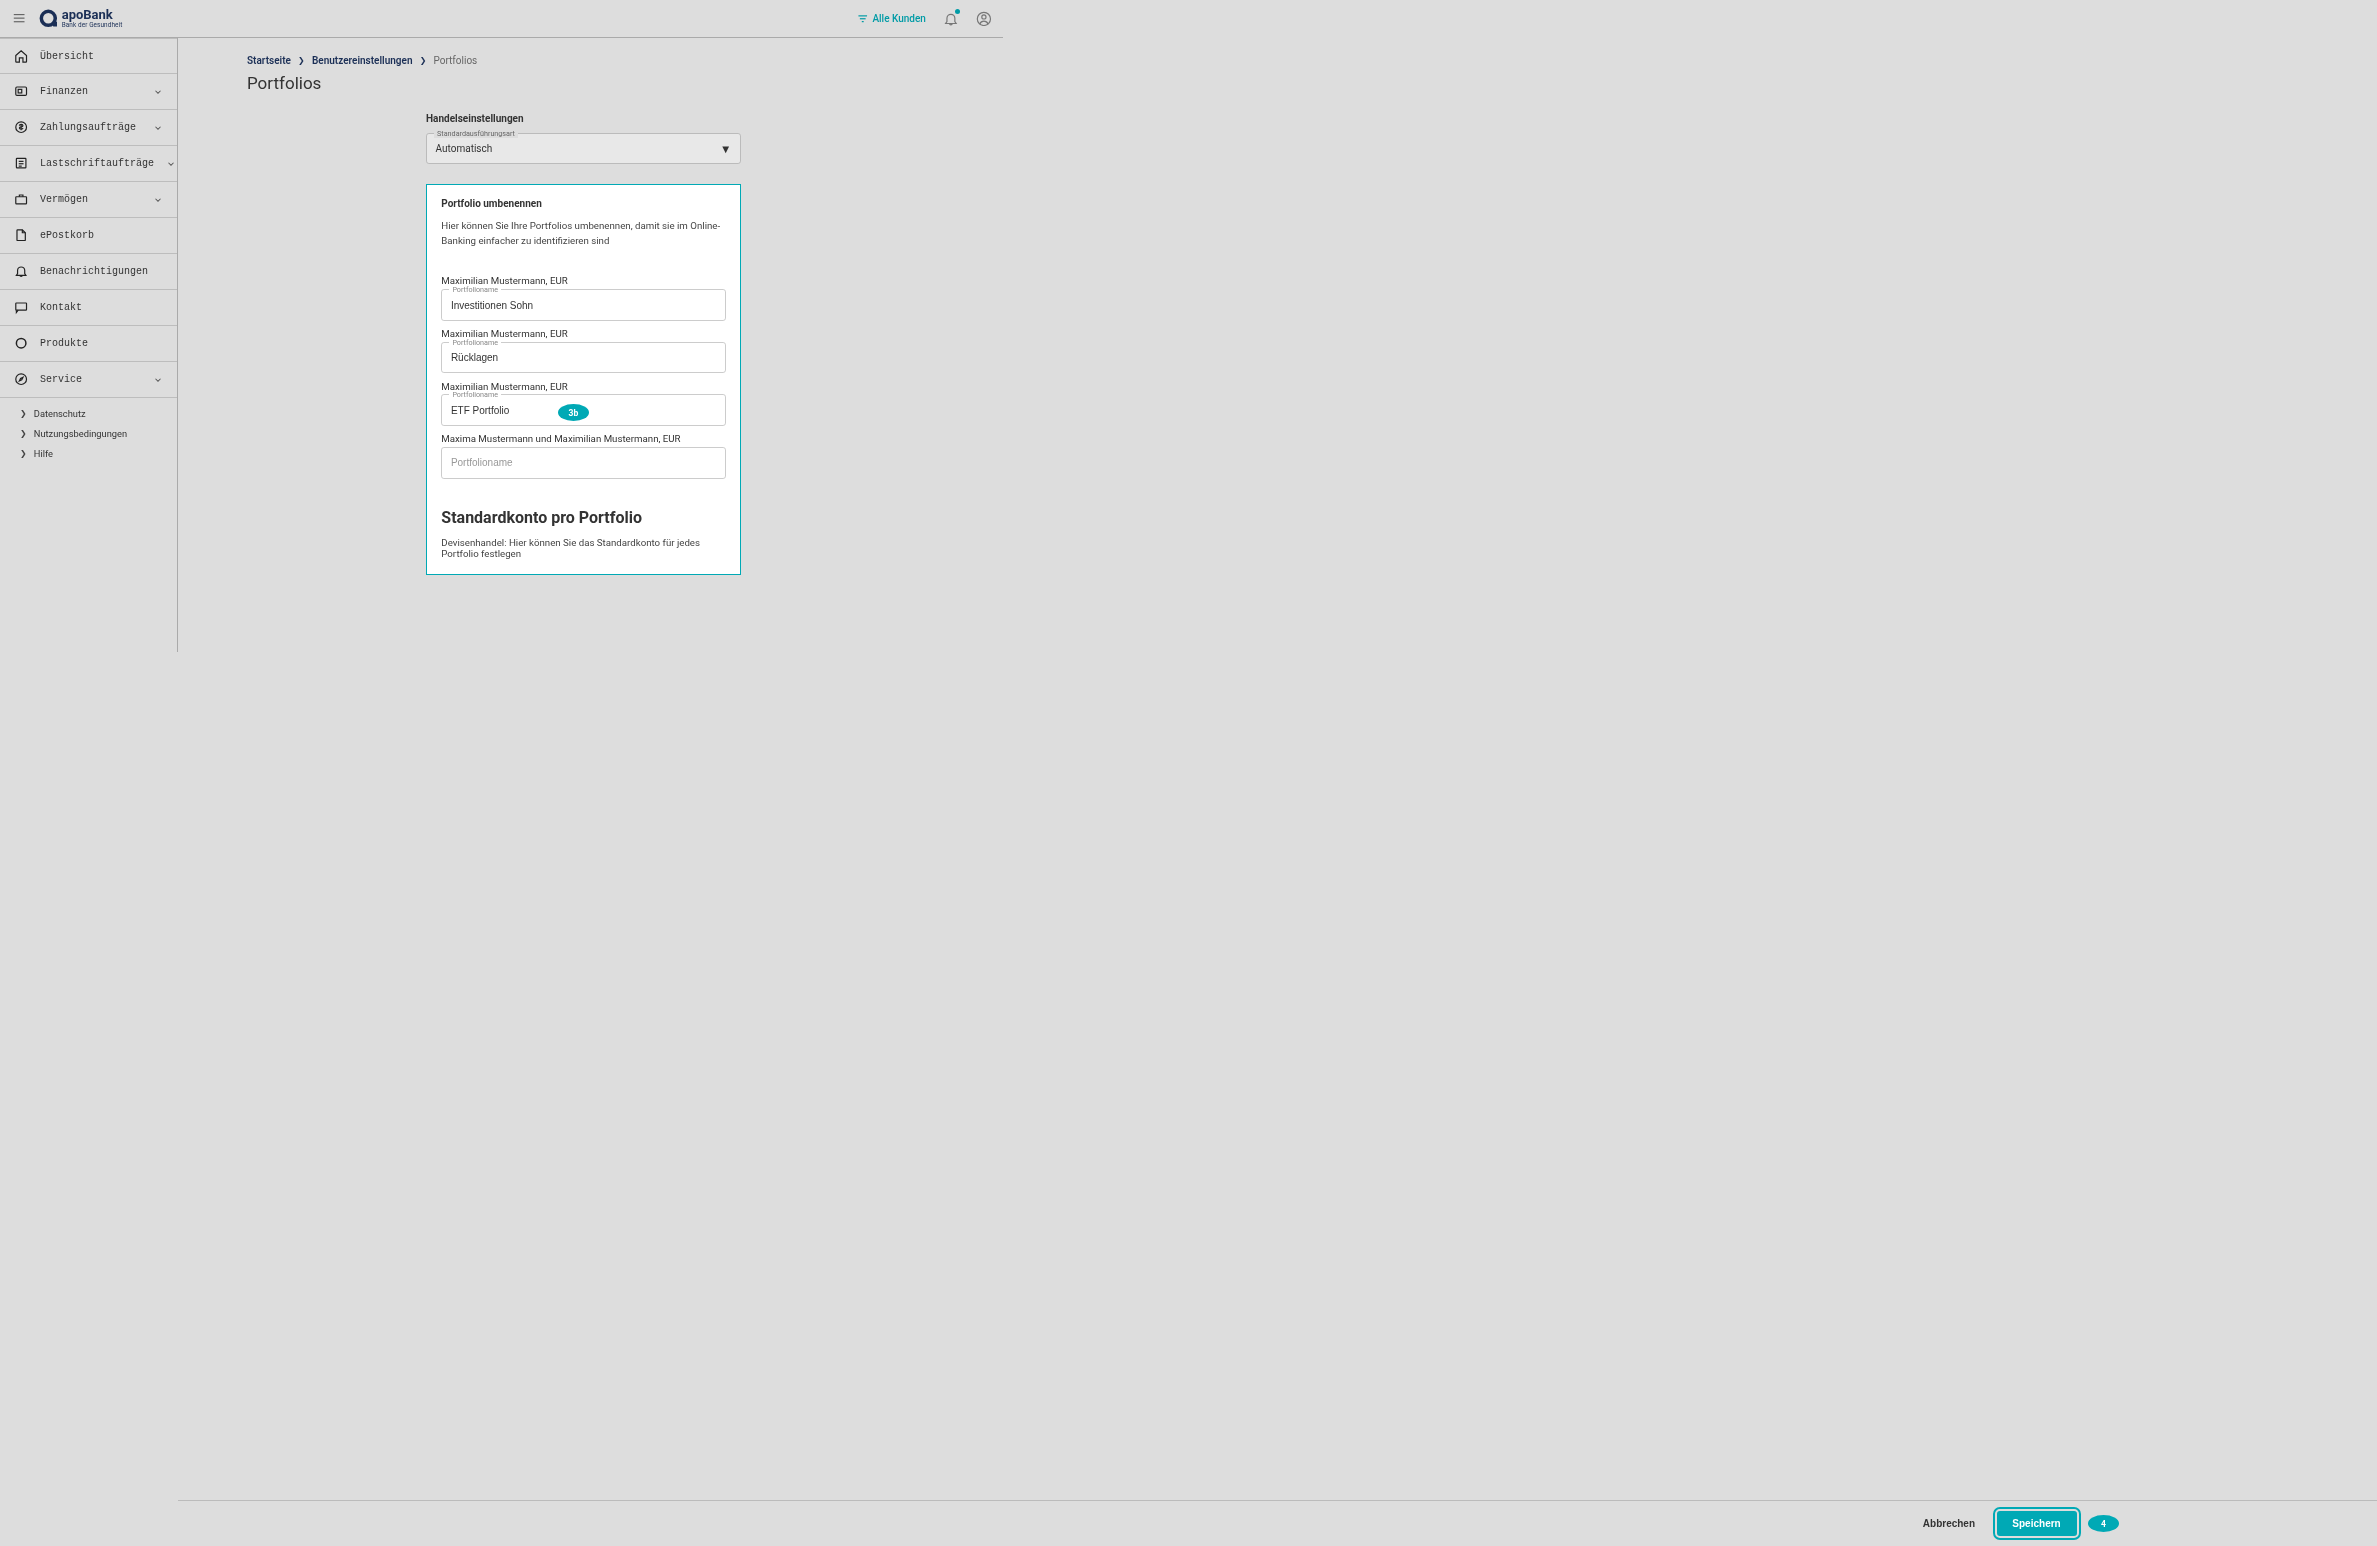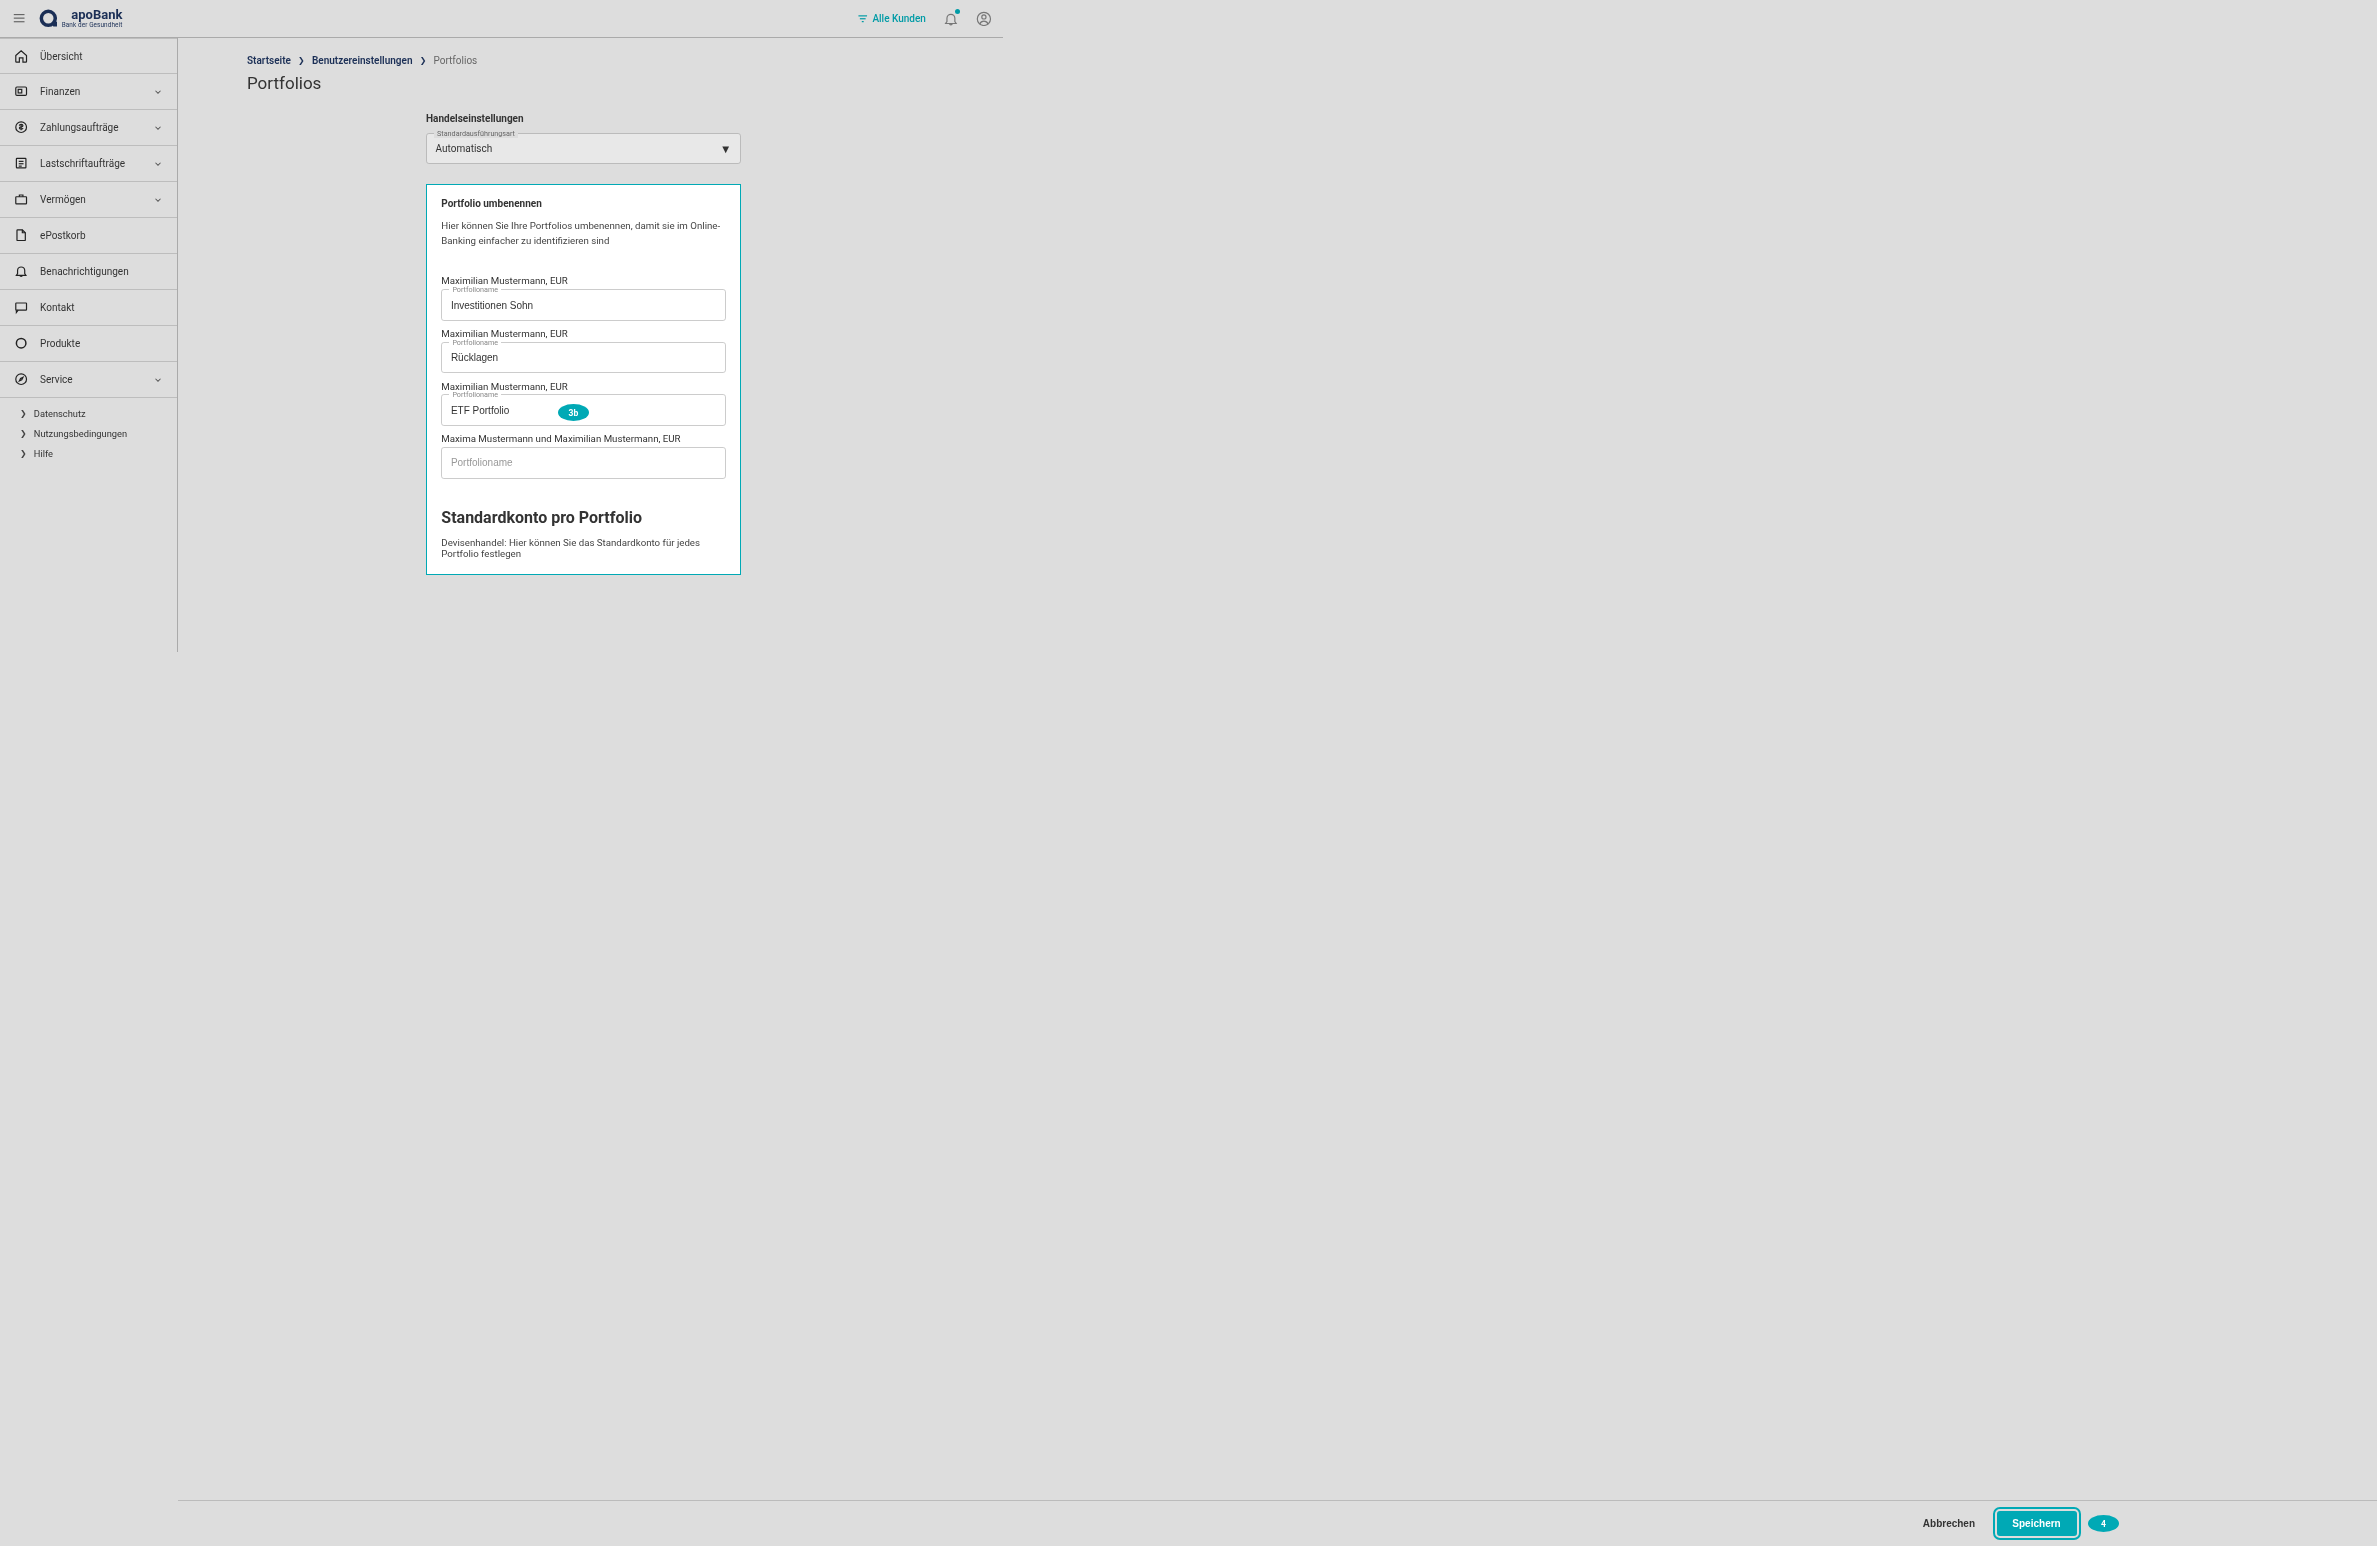--- a/index.html
+++ b/index.html
@@ -13,21 +13,20 @@
   }
 
   
   .topbar {
     height: 38px;
     background: #dddddd;
     border-bottom: 0.7px solid #aaa;
     display: flex;
     align-items: center;
     padding: 0 11.5px;
-    text-align: right;
   }
   .hamburger {
     width: 14.3px; height: 14.3px;
     margin-right: 13px;
     cursor: pointer;
     color: #666;
   }
   .logo-area {
     display: flex;
     align-items: center;
@@ -63,21 +62,21 @@
     width: 178px;
     background: #dddddd;
     border-right: 0.7px solid #aaa;
     overflow-y:auto;
   }
   .nav-item {
     display:flex; align-items:center;
     height:36px; padding:0 14.3px;
     border-bottom:0.7px solid #bdbdbd;
     cursor:pointer;
-    font-size:10px; color:#333; gap:11.5px;
+    font-size:10px; color:#333; gap:11.5px;font-family:Liberation Mono, monospace;
   }
   .nav-item:first-child { border-top:0.7px solid #bdbdbd; }
   .nav-item .icon { width:14.3px; height:14.3px; flex-shrink:0; color:#222; }
   .nav-item .chev { margin-left:auto; color:#555; }
   .sub-nav { padding: 5.7px 0 5.7px 0; }
   .sub-item {
     display:flex; align-items:center;
     height:20px; padding:0 14.3px 0 20px;
     font-size:9.3px; color:#333; cursor:pointer; gap:7.2px;
   }

